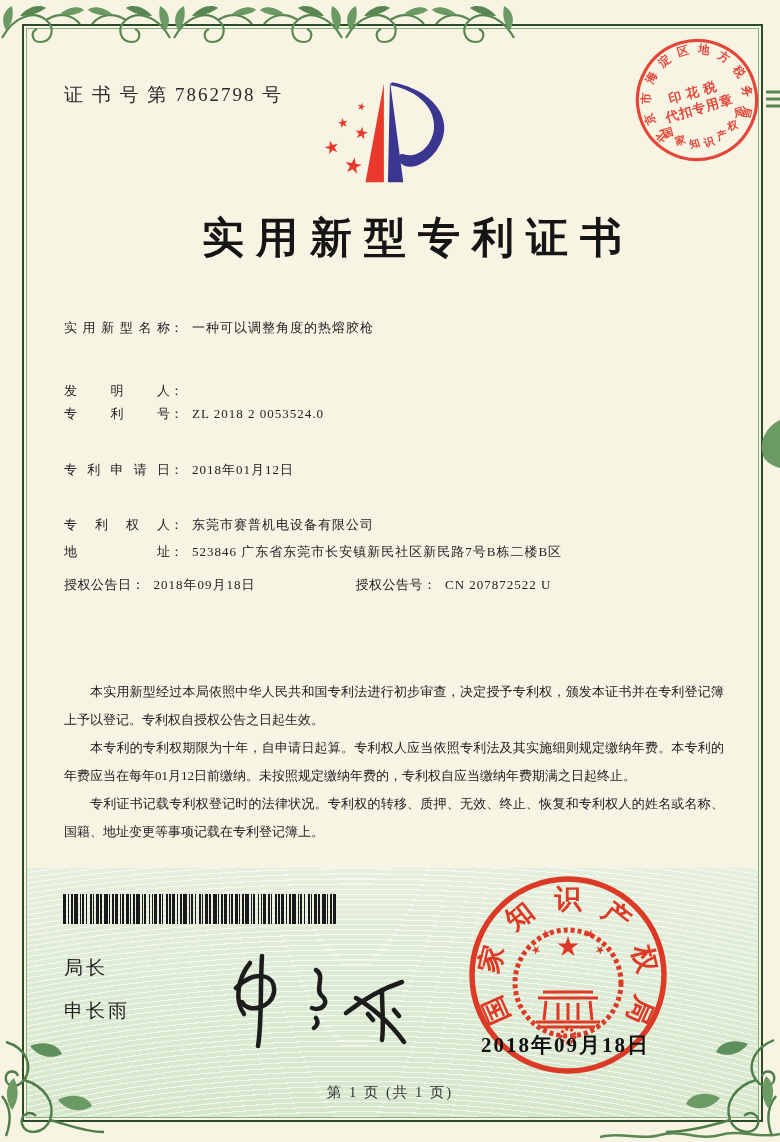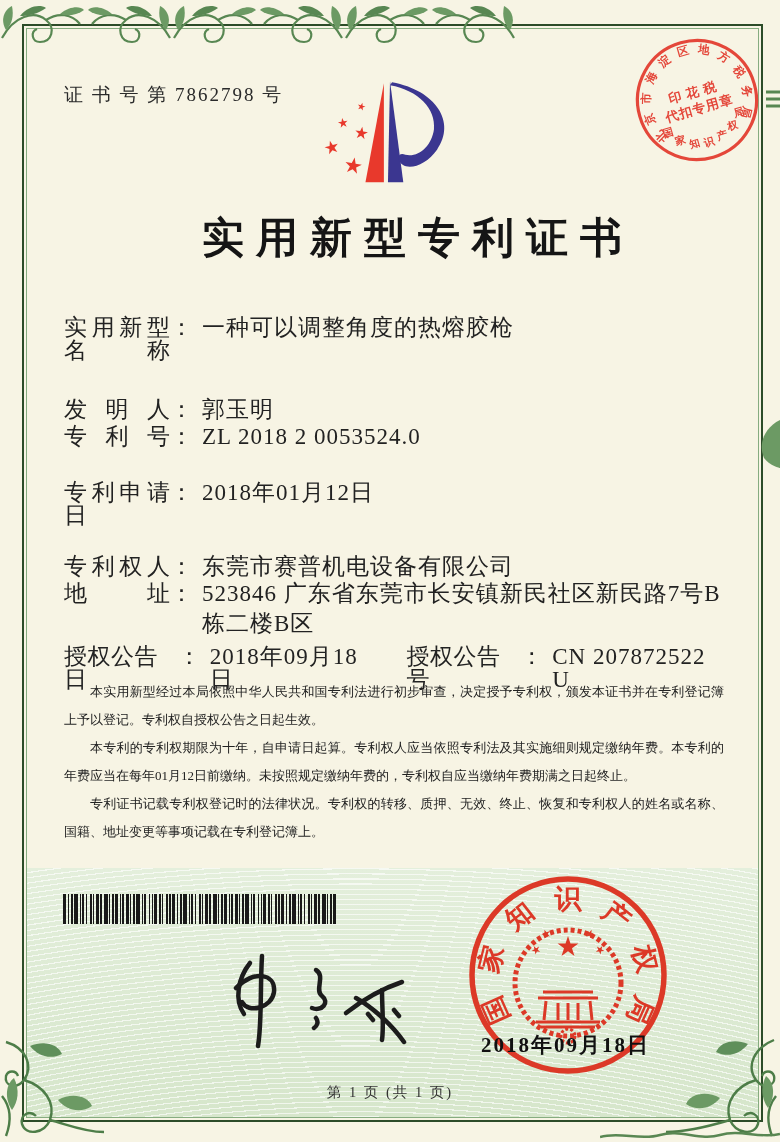--- a/index.html
+++ b/index.html
@@ -16,21 +16,21 @@
       repeating-radial-gradient(1600px 900px at 45% 280%, rgba(255,255,255,.65) 0 2px, rgba(255,255,255,0) 2px 9px),
       linear-gradient(180deg,#e4efdc,#d6e6cb);}
 
   .inner{position:absolute;inset:0;}
   .abs{position:absolute;}
 
   .certno{left:64px;top:82px;font-size:19px;letter-spacing:2px;color:#2a2a2a;}
   .title{left:0;width:100%;top:210px;text-align:center;font-size:42px;font-weight:700;
          letter-spacing:12px;color:#151515;padding-left:28px;}
 
-  .fields{left:64px;top:316px;width:660px;font-size:23px;color:#222;}
+  .fields{left:64px;top:316px;width:660px;font-size:13px;color:#222;}
   .frow{display:flex;line-height:23px;}
   .flabel{display:inline-block;width:106px;text-align:justify;text-align-last:justify;}
   .fcolon{display:inline-block;margin-right:9px;}
   .fvalue{flex:1;letter-spacing:1px;line-height:30px;margin-top:-3px;}
   .mb1{margin-bottom:36px}.mb2{}.mb3{margin-bottom:29px}
   .mb4{margin-bottom:28px}.mb5{}.mb6{margin-bottom:6px}
   .grow{display:flex;line-height:23px;}
   .grow .glabel{letter-spacing:.5px;}
   .gvalue1{width:158px;letter-spacing:1px;}
   .g2{margin-left:44px;}
@@ -167,21 +167,20 @@
 
     <div class="abs fields">
       <div class="frow mb1">
         <span class="flabel">实用新型名称</span>
           <span class="fcolon">：</span>
         <span class="fvalue">一种可以调整角度的热熔胶枪</span>
       </div>
       <div class="frow mb2">
         <span class="flabel">发明人</span>
           <span class="fcolon">：</span>
-        <span class="fvalue">郭玉明</span>
       </div>
       <div class="frow mb3">
         <span class="flabel">专利号</span>
           <span class="fcolon">：</span>
         <span class="fvalue">ZL 2018 2 0053524.0</span>
       </div>
       <div class="frow mb4">
         <span class="flabel">专利申请日</span>
           <span class="fcolon">：</span>
         <span class="fvalue">2018年01月12日</span>
@@ -209,20 +208,24 @@
     <div class="abs paras">
       <p>本实用新型经过本局依照中华人民共和国专利法进行初步审查，决定授予专利权，颁发本证书并在专利登记簿上予以登记。专利权自授权公告之日起生效。</p>
       <p>本专利的专利权期限为十年，自申请日起算。专利权人应当依照专利法及其实施细则规定缴纳年费。本专利的年费应当在每年01月12日前缴纳。未按照规定缴纳年费的，专利权自应当缴纳年费期满之日起终止。</p>
       <p>专利证书记载专利权登记时的法律状况。专利权的转移、质押、无效、终止、恢复和专利权人的姓名或名称、国籍、地址变更等事项记载在专利登记簿上。</p>
     </div>
 
     <svg class="abs barcode" width="274" height="30">
       <path d="M0,15 H274" stroke="#191919" stroke-width="30" stroke-dasharray="3 2 1 2 2 1 4 2 1 1 2 2 1 3 2 1 1 2 3 1 2 2 4 1 1 2 2 1 3 2 1 1 2 2 3 1 1 2 2 1 4 2 1 1 2 3 1 2 1 1 3 2 2 1 1 3 2 1 2 1"></path>
     </svg>
 
+    <div class="abs director">
+      <div>局长</div>
+      <div>申长雨</div>
+    </div>
 
     <svg class="abs sig" width="220" height="140" fill="none" stroke="#1c1c1c" stroke-width="4.5" stroke-linecap="round">
       <path d="M52,45 C40,60 36,82 46,96"></path>
       <path d="M38,70 C55,52 78,55 76,74 C74,90 50,96 44,84"></path>
       <path d="M64,38 C62,70 64,105 60,128"></path>
       <path d="M118,52 C128,58 116,72 124,78 C132,84 124,94 114,90"></path>
       <path d="M118,100 C121,104 119,108 116,110"></path>
       <path d="M148,95 C162,84 180,72 204,64"></path>
       <path d="M158,80 C172,88 192,104 206,124"></path>
       <path d="M184,72 C184,90 186,108 184,122"></path>

